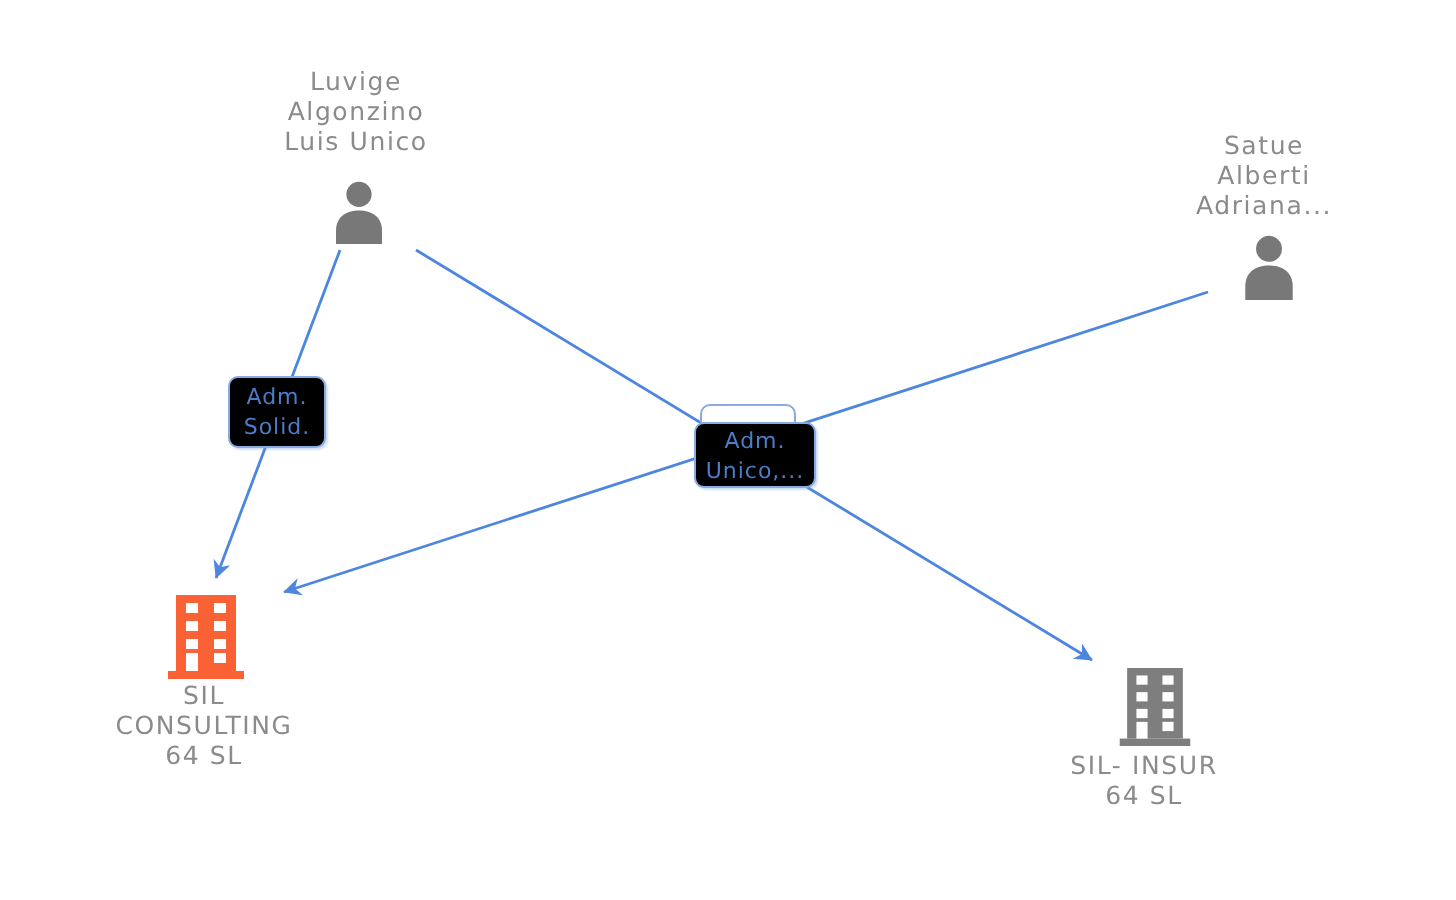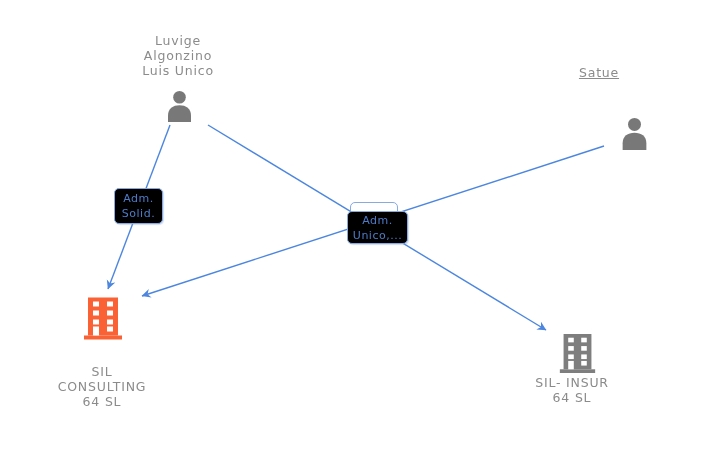--- a/index.html
+++ b/index.html
@@ -89,22 +89,24 @@
     <div class="icon-wrap" style="left:164px; top:90px;">
       <svg width="31" height="32" viewBox="0 0 30 32">
         <circle class="person-shape" cx="15" cy="7.2" r="6.3"></circle>
         <path class="person-shape" d="M3.5,32 L3.5,25.5 C3.5,18.5 8.5,15.3 15,15.3 C21.5,15.3 26.5,18.5 26.5,25.5 L26.5,32 Z"></path>
       </svg>
     </div>
   </div>
 
   
   <div style="display:contents">
-    <div class="node-label" style="left:524px; top:65px; width:150px;text-decoration:underline;">
+    <div class="node-label" style="left:557px; top:65px; width:150px;">
       <div>Satue</div>
+      <div>Alberti</div>
+      <div>Adriana...</div>
     </div>
     <div class="icon-wrap" style="left:619px; top:117px;">
       <svg width="31" height="33" viewBox="0 0 30 32">
         <circle class="person-shape" cx="15" cy="7.2" r="6.3"></circle>
         <path class="person-shape" d="M3.5,32 L3.5,25.5 C3.5,18.5 8.5,15.3 15,15.3 C21.5,15.3 26.5,18.5 26.5,25.5 L26.5,32 Z"></path>
       </svg>
     </div>
   </div>
 
   
@@ -116,21 +118,21 @@
         <rect class="win" x="9" y="4" width="6" height="5"></rect>
         <rect class="win" x="23" y="4" width="6" height="5"></rect>
         <rect class="win" x="9" y="13" width="6" height="5"></rect>
         <rect class="win" x="23" y="13" width="6" height="5"></rect>
         <rect class="win" x="9" y="22" width="6" height="5"></rect>
         <rect class="win" x="23" y="22" width="6" height="5"></rect>
         <rect class="win" x="9" y="29" width="6" height="9"></rect>
         <rect class="win" x="23" y="29" width="6" height="5"></rect>
       </svg>
     </div>
-    <div class="node-label" style="left:27px; top:340px; width:150px;margin-top:24px;">
+    <div class="node-label" style="left:27px; top:340px; width:150px;">
       <div>SIL</div>
       <div>CONSULTING</div>
       <div>64 SL</div>
     </div>
   </div>
 
   
   <div style="display:contents">
     <div class="icon-wrap" style="left:559px; top:334px;">
       <svg width="37" height="39" viewBox="0 0 38 42">

